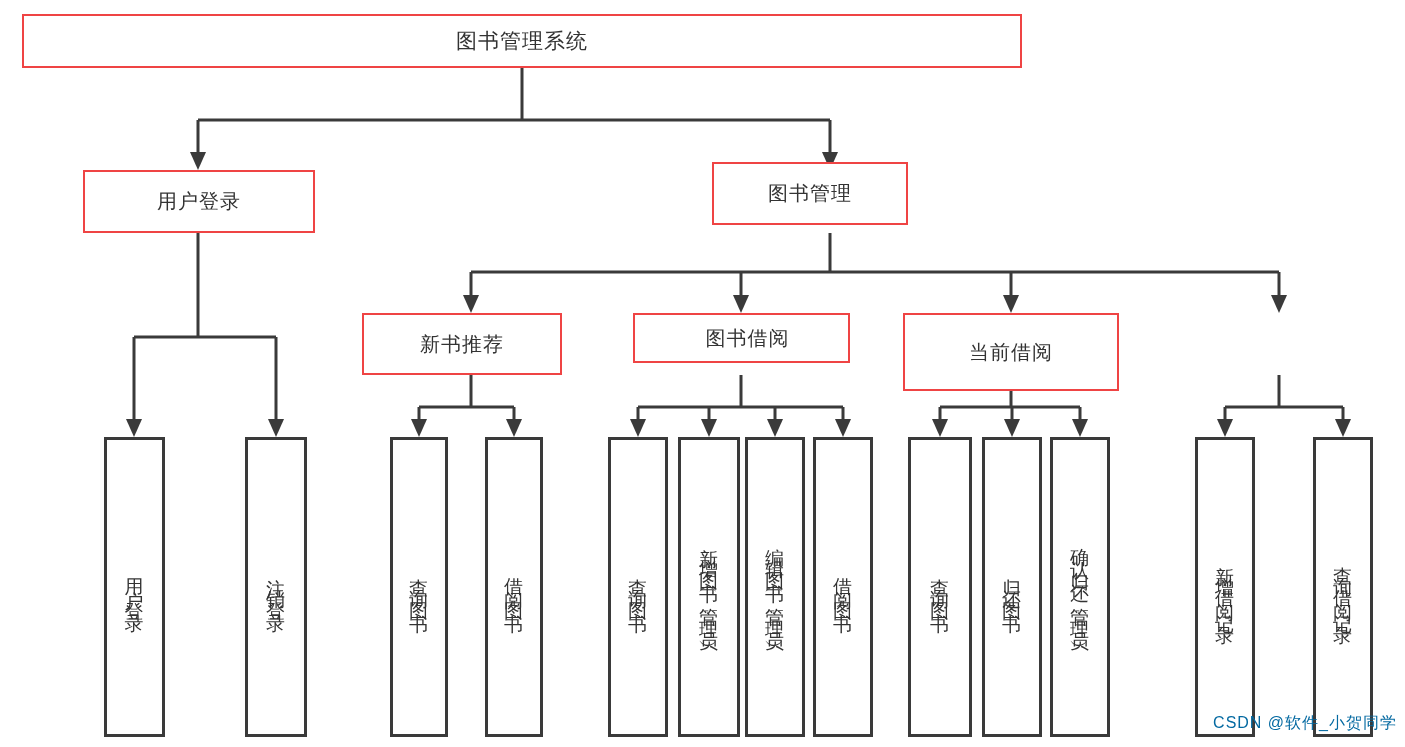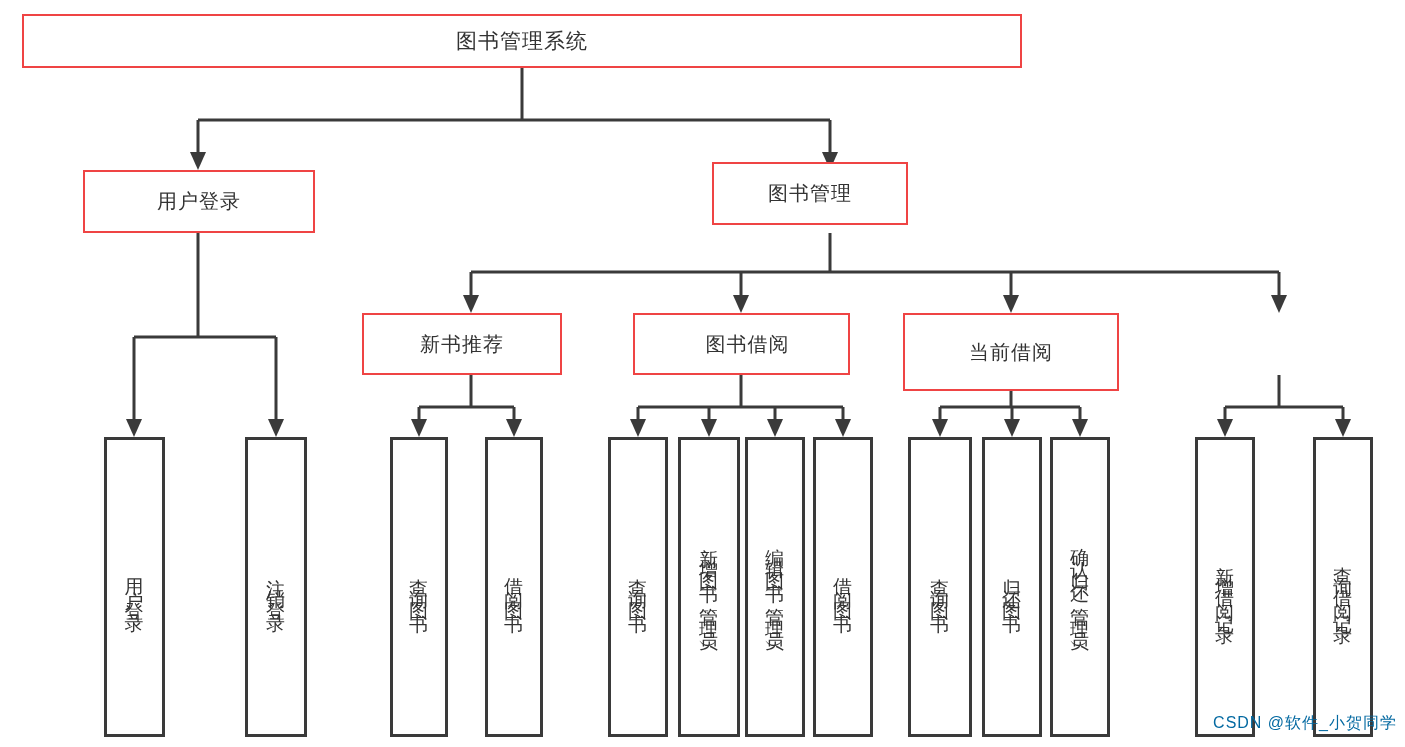--- a/index.html
+++ b/index.html
@@ -92,21 +92,21 @@
       <polygon points="1343,437 1335,419 1351,419"></polygon>
     </g>
   </svg>
 
   <div class="node" style="left:22px;top:14px;width:1000px;height:54px;font-size:21px;">图书管理系统</div>
 
   <div class="node" style="left:83px;top:170px;width:232px;height:63px;">用户登录</div>
   <div class="node" style="left:712px;top:162px;width:196px;height:63px;">图书管理</div>
 
   <div class="node" style="left:362px;top:313px;width:200px;height:62px;">新书推荐</div>
-  <div class="node" style="left:633px;top:313px;width:217px;height:62px;padding-left:12px;">图书借阅</div>
+  <div class="node" style="left:633px;top:313px;width:217px;height:50px;padding-left:12px;">图书借阅</div>
   <div class="node" style="left:903px;top:313px;width:216px;height:78px;">当前借阅</div>
 
   <div class="leaf" style="left:104px;width:61px;">用户登录</div>
   <div class="leaf" style="left:245px;width:62px;">注销登录</div>
 
   <div class="leaf" style="left:390px;width:58px;">查询图书</div>
   <div class="leaf" style="left:485px;width:58px;">借阅图书</div>
 
   <div class="leaf" style="left:608px;width:60px;">查询图书</div>
   <div class="leaf" style="left:678px;width:62px;">新增图书（管理员）</div>

